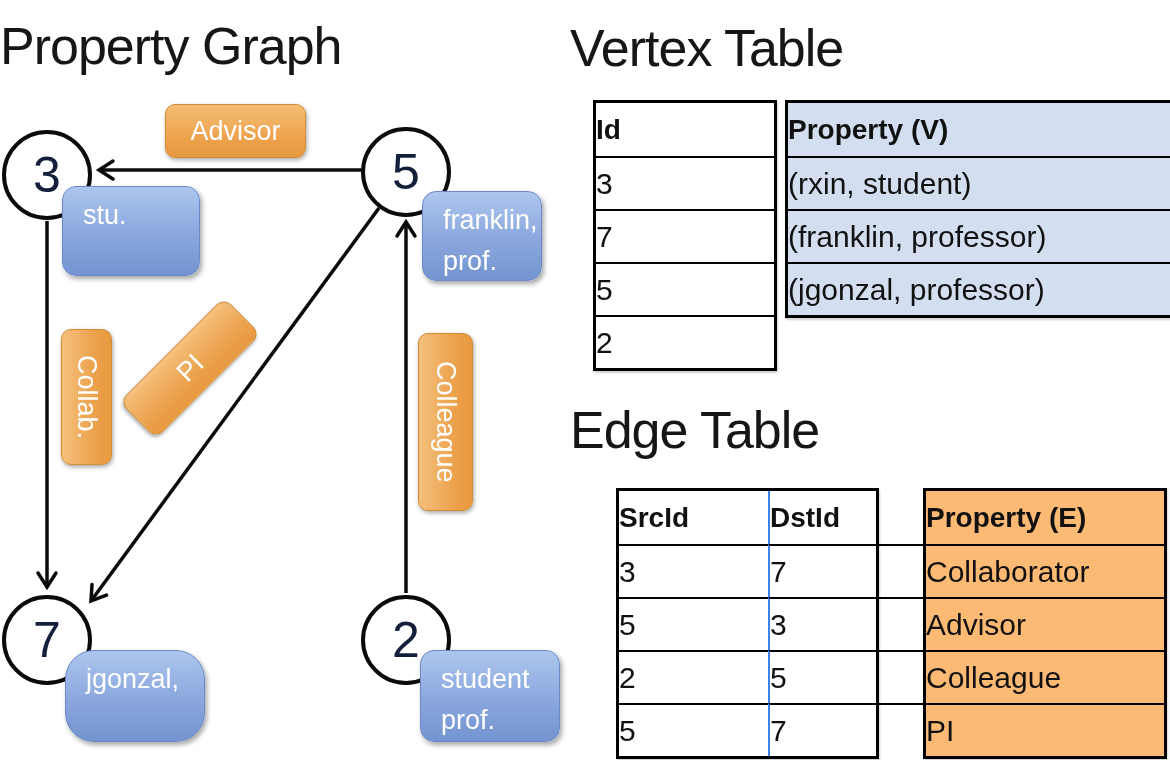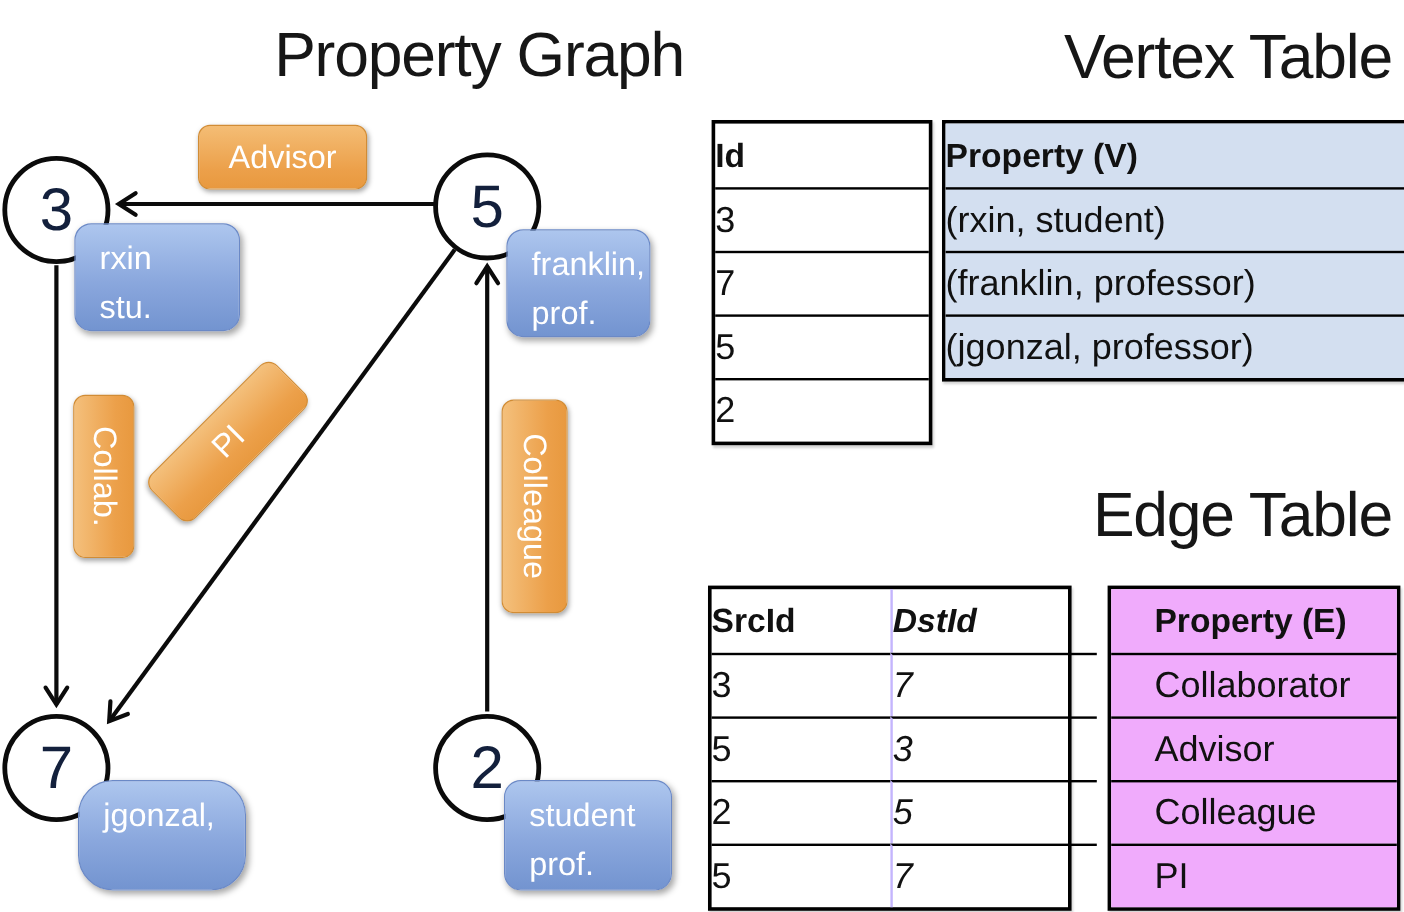--- a/index.html
+++ b/index.html
@@ -2,21 +2,21 @@
 <html><head>
 <meta charset="utf-8">
 <style>
   html,body{margin:0;padding:0;background:#fff;}
   body{width:1170px;height:760px;position:relative;overflow:hidden;
        font-family:"Liberation Sans",sans-serif;color:#141414;}
   .abs{position:absolute;}
 
   
   .big-title{font-size:52px;font-weight:300;letter-spacing:-1px;color:#161616;
-             text-align:right;white-space:nowrap;}
+             text-align:left;white-space:nowrap;}
 
   
   .vertex{width:82px;height:82px;border:4px solid #0b0b0b;border-radius:50%;
           background:#fff;display:flex;align-items:center;justify-content:center;
           font-size:50px;font-weight:300;color:#13203c;z-index:2;}
 
   
   .vprop{background:linear-gradient(180deg,#adc6ee 0%,#8aa7dd 55%,#7394d0 100%);
          border:1px solid #6b89c6;border-radius:14px;
          box-shadow:2px 3px 5px rgba(0,0,0,0.35);
@@ -35,23 +35,23 @@
   .flip{transform:rotate(180deg);}
 
   
   .tblbox{border:3px solid #000;box-sizing:border-box;background:#fff;
           box-shadow:1px 2px 2px rgba(0,0,0,0.18);}
   .cell{height:53px;line-height:53px;text-align:left;font-size:30px;color:#111;
         box-sizing:border-box;white-space:nowrap;overflow:hidden;}
   .cell.head{font-weight:bold;font-size:28px;}
   .rule{border-top:2px solid #000;line-height:51px;}
   .bluefill{background:#d3dff0;}
-  .peachfill{background:#f0abfc;padding-left:36px;}
+  .peachfill{background:#fdba74;}
   .twocol{display:grid;grid-template-columns:149px 172px;}
-  .twocol .cell.right{border-left:2px solid #c4b5fd;font-style:italic;}
+  .twocol .cell.right{border-left:2px solid #3b82f6;}
 
   svg.edges{position:absolute;left:0;top:0;z-index:1;}
 </style>
 </head>
 <body>
 
 <div class="abs" style="left:0;top:0;width:580px;height:760px;">
 
   <div class="abs big-title" style="left:0;top:16px;width:570px;">Property Graph</div>
 
@@ -66,21 +66,20 @@
     <line x1="379" y1="208" x2="91" y2="601" stroke="#0b0b0b" stroke-width="3.5" marker-end="url(#arrow)"></line>
     <line x1="406" y1="593" x2="406" y2="222" stroke="#0b0b0b" stroke-width="3.5" marker-end="url(#arrow)"></line>
   </svg>
 
   <div class="abs vertex" style="left:2px;top:130px;">3</div>
   <div class="abs vertex" style="left:361px;top:127px;">5</div>
   <div class="abs vertex" style="left:2px;top:595px;">7</div>
   <div class="abs vertex" style="left:361px;top:595px;">2</div>
 
   <div class="abs vprop" style="left:62px;top:186px;width:138px;height:90px;">
-    <span>rxin</span>
     <span>stu.</span>
   </div>
   <div class="abs vprop" style="left:422px;top:191px;width:120px;height:90px;">
     <span>franklin,</span>
     <span>prof.</span>
   </div>
   <div class="abs vprop" style="left:65px;top:650px;width:140px;height:92px;border-radius:29px;">
     <span>jgonzal,</span>
   </div>
   <div class="abs vprop" style="left:420px;top:650px;width:140px;height:92px;">
@@ -114,21 +113,21 @@
 
 <div class="abs tblbox" style="left:785px;top:100px;width:434px;">
   <div class="cell head bluefill">Property (V)</div>
   <div class="cell rule bluefill">(rxin, student)</div>
   <div class="cell rule bluefill">(franklin, professor)</div>
   <div class="cell rule bluefill">(jgonzal, professor)</div>
 </div>
 
 <div class="abs big-title" style="left:570px;top:400px;width:590px;">Edge Table</div>
 
-<div class="abs tblbox twocol" style="left:590px;top:488px;width:303px;">
+<div class="abs tblbox twocol" style="left:616px;top:488px;width:263px;">
   <div class="cell head">SrcId</div>
   <div class="cell head right">DstId</div>
   <div class="cell rule">3</div>
   <div class="cell rule right">7</div>
   <div class="cell rule">5</div>
   <div class="cell rule right">3</div>
   <div class="cell rule">2</div>
   <div class="cell rule right">5</div>
   <div class="cell rule">5</div>
   <div class="cell rule right">7</div>

